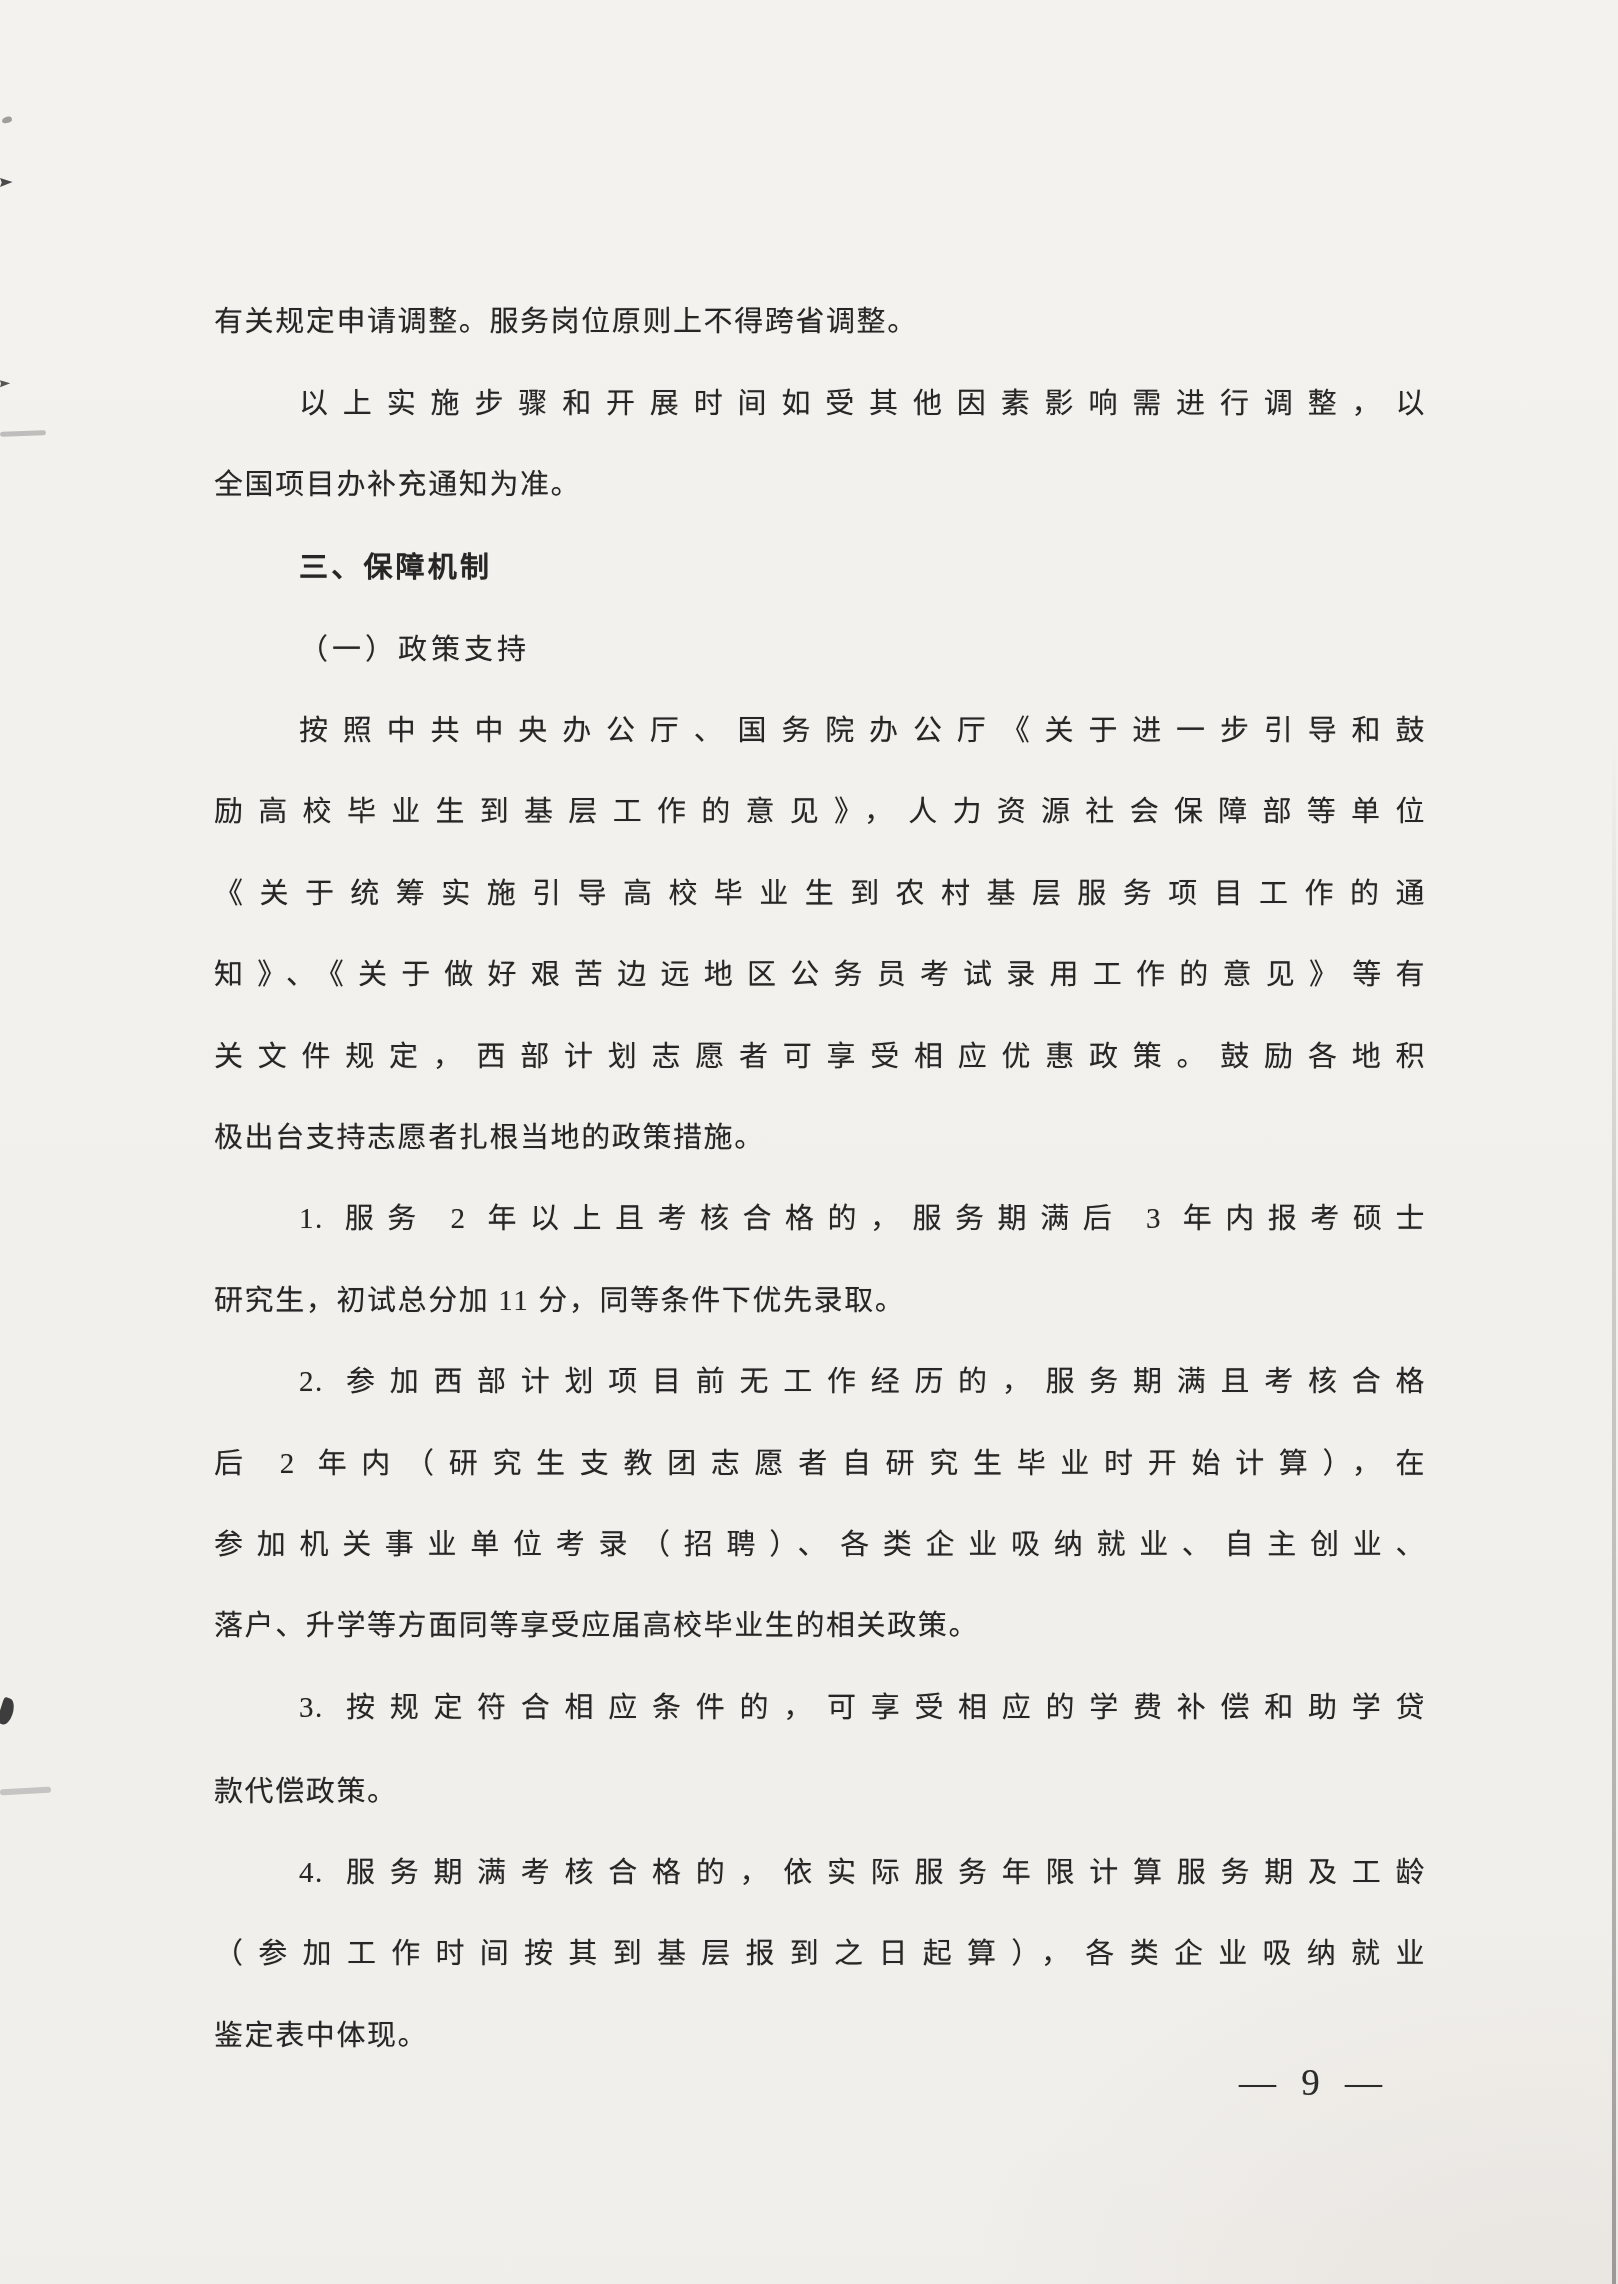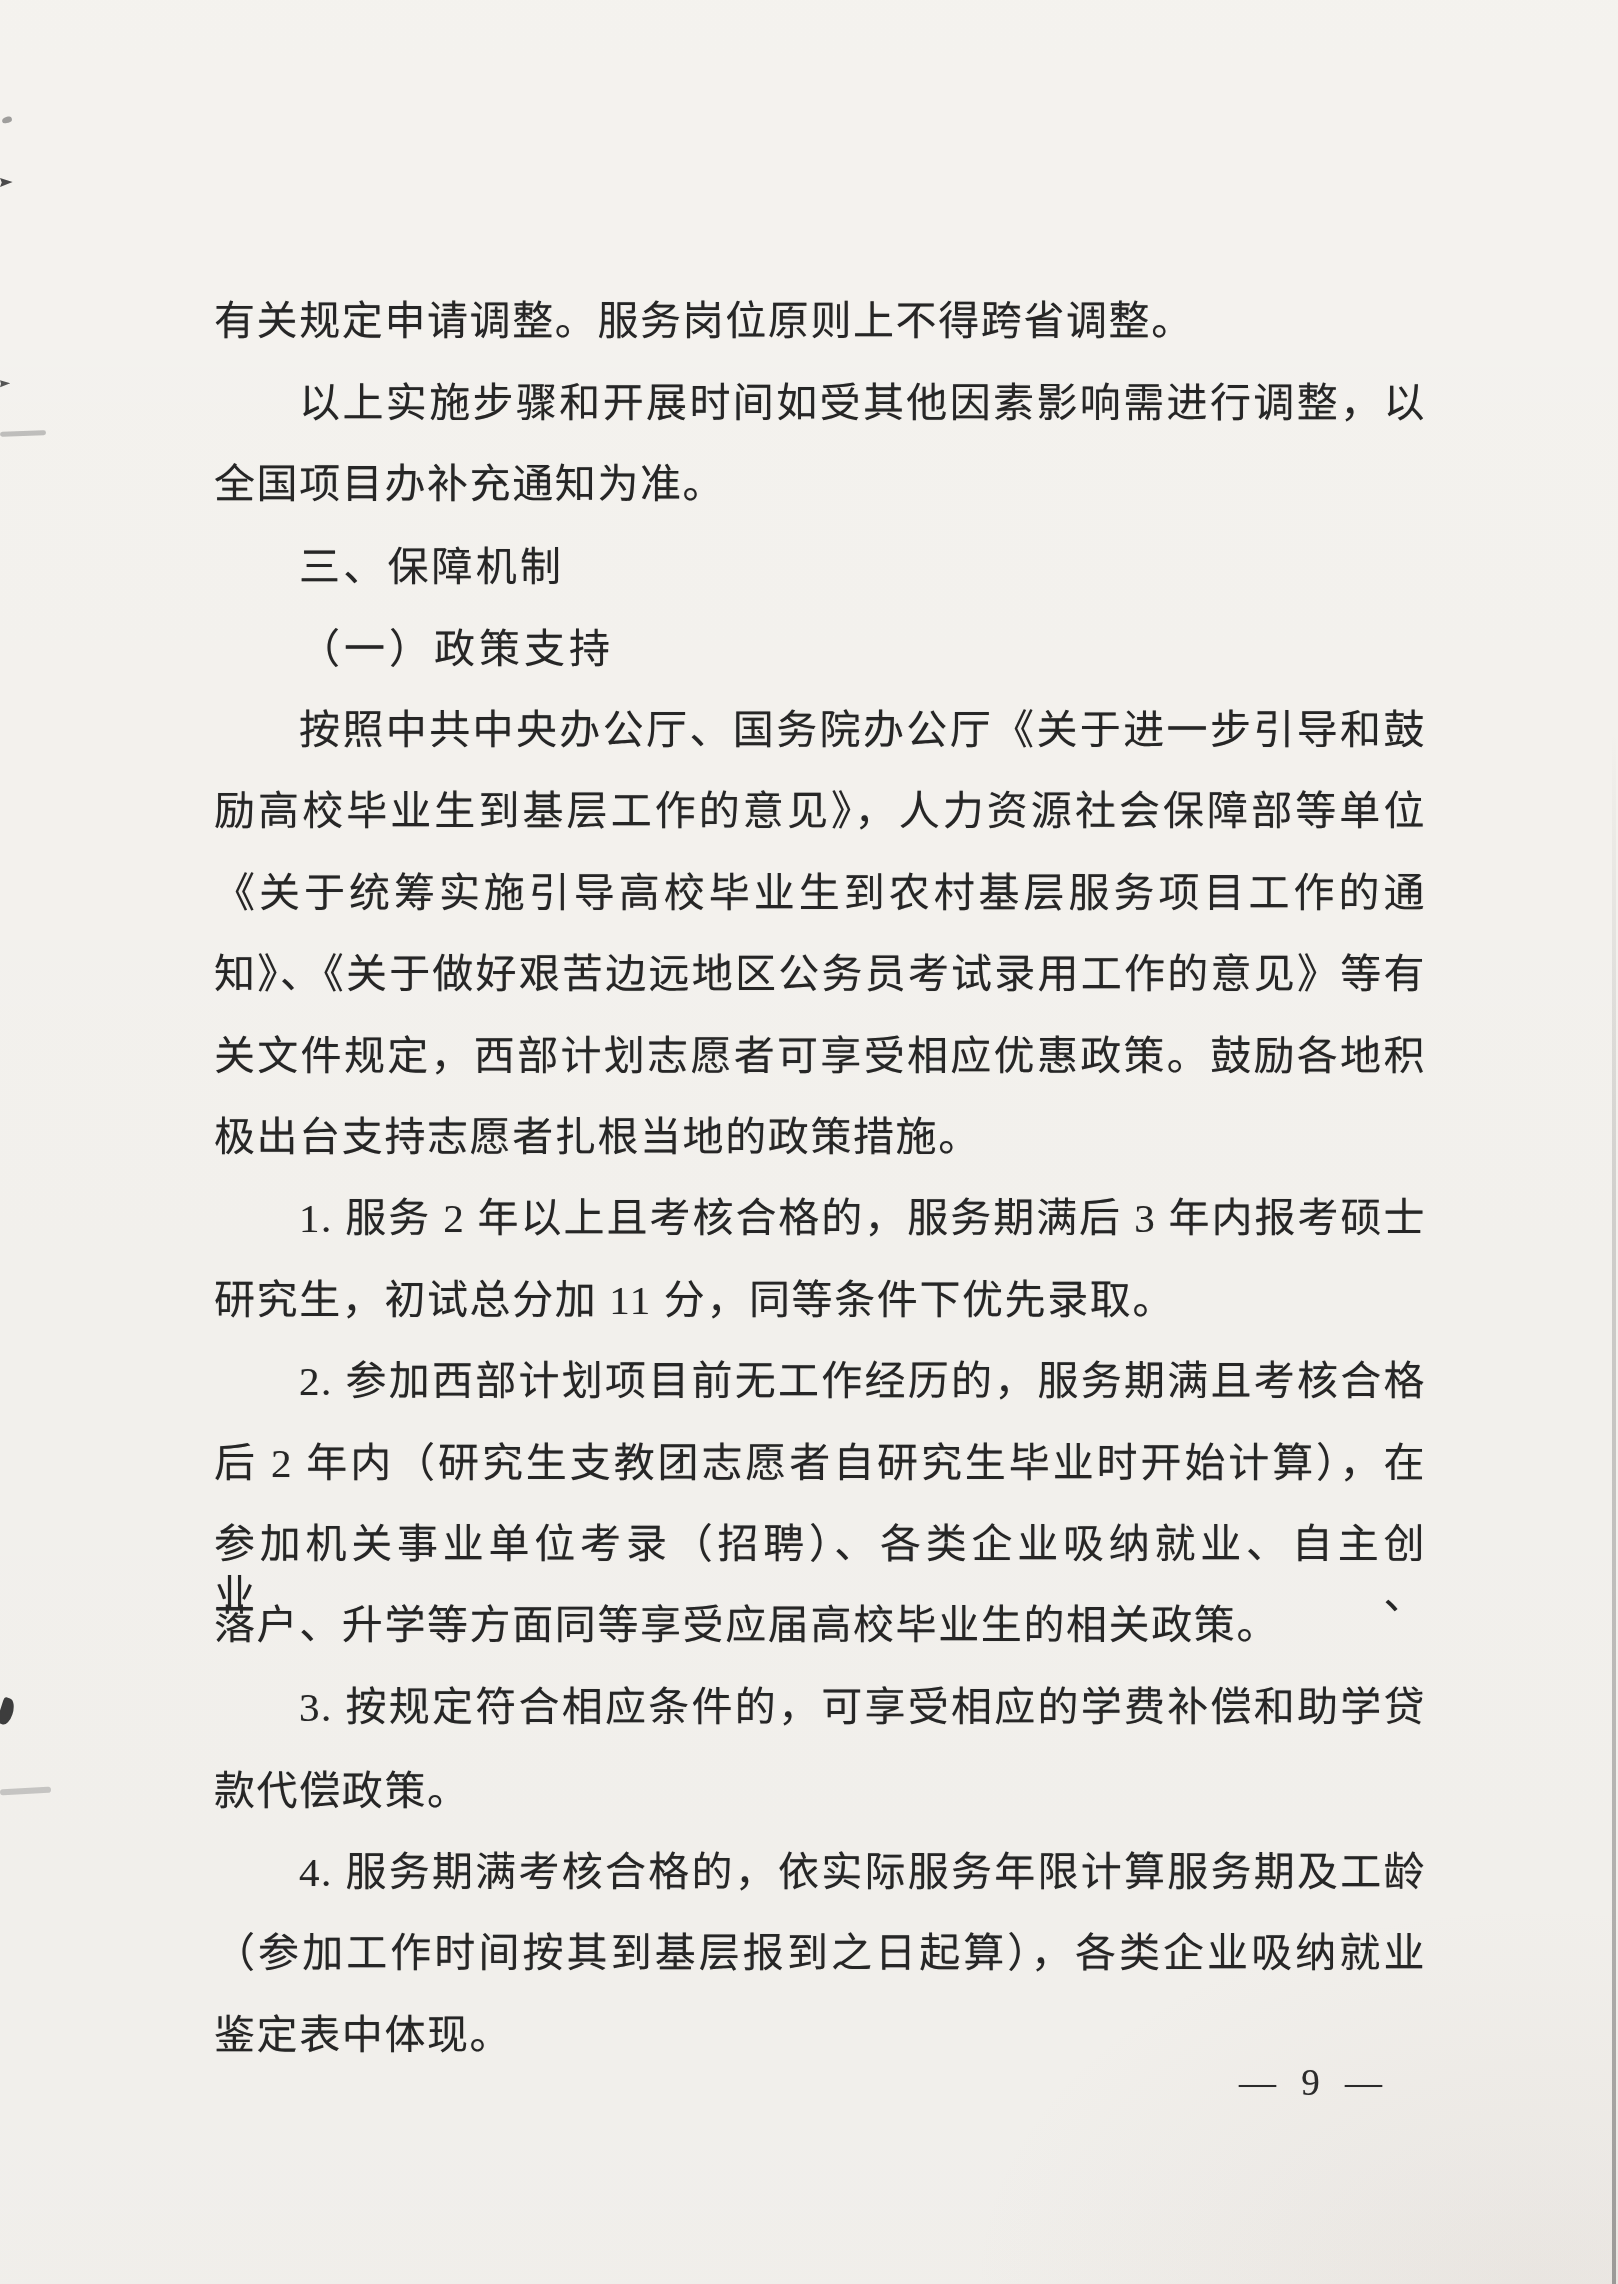--- a/index.html
+++ b/index.html
@@ -23,38 +23,38 @@
     background:
       radial-gradient(948px 632px at 95% 100%, rgba(170,150,140,0.10), rgba(170,150,140,0) 60%),
       linear-gradient(180deg, rgba(0,0,0,0.012), rgba(0,0,0,0.028));
   }
   .line {
     position: absolute;
     left: 214px;
     width: 1212px;
     height: 51px;
     line-height: 51px;
-    font-size: 41px;
+    font-size: 29px;
     letter-spacing: 1.6px;
     white-space: nowrap;
     text-shadow: 0 0 0.8px rgba(50,50,50,0.35);
   }
   .fill {
     white-space: normal;
     text-align: justify;
     text-align-last: justify;
     text-justify: inter-character;
   }
   .indent {
     box-sizing: border-box;
     padding-left: 85px;
   }
   .h1 {
     font-family: "Liberation Sans", "DejaVu Sans", sans-serif;
-    font-weight: 400;
+    font-weight: 700;
     letter-spacing: 3.2px;
   }
   .h2 {
     letter-spacing: 4px;
   }
   .footer {
     position: absolute;
     left: 1239px;
     top: 2061px;
     font-size: 37px;

